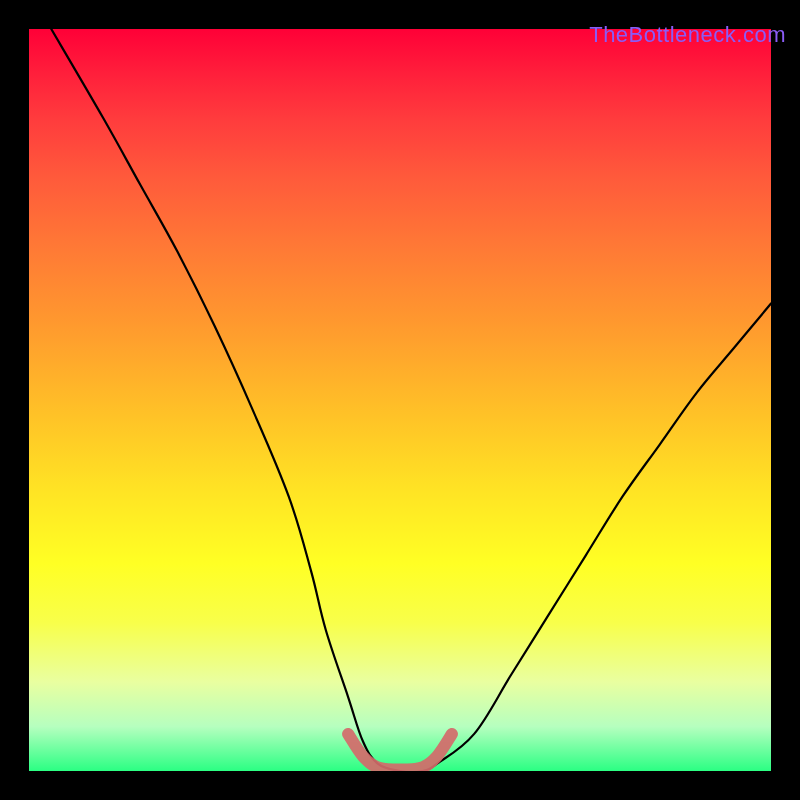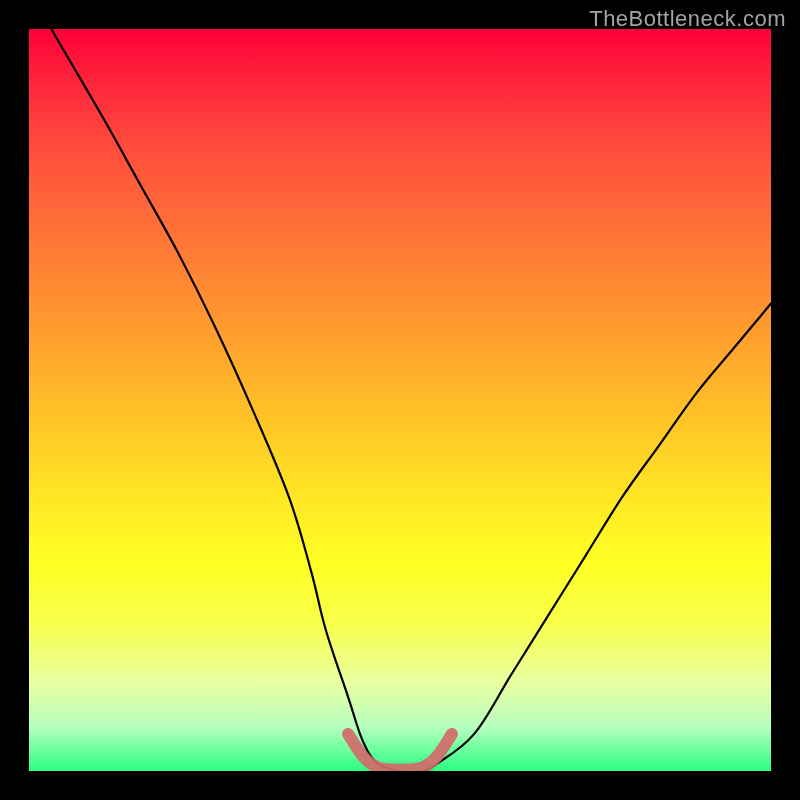--- a/index.html
+++ b/index.html
@@ -46,23 +46,23 @@
     );
   }
   .curve-svg {
     position: absolute;
     inset: 0;
     width: 100%;
     height: 100%;
   }
   .watermark {
     position: absolute;
-    top: 6px;
+    top: 22px;
     right: 14px;
-    color: #a3a3a3;
+    color: #8b5cf6;
     font-size: 22px;
     letter-spacing: 0.5px;
     user-select: none;
   }
 </style>
 </head>
 <body>
 
 <div class="frame">
 

